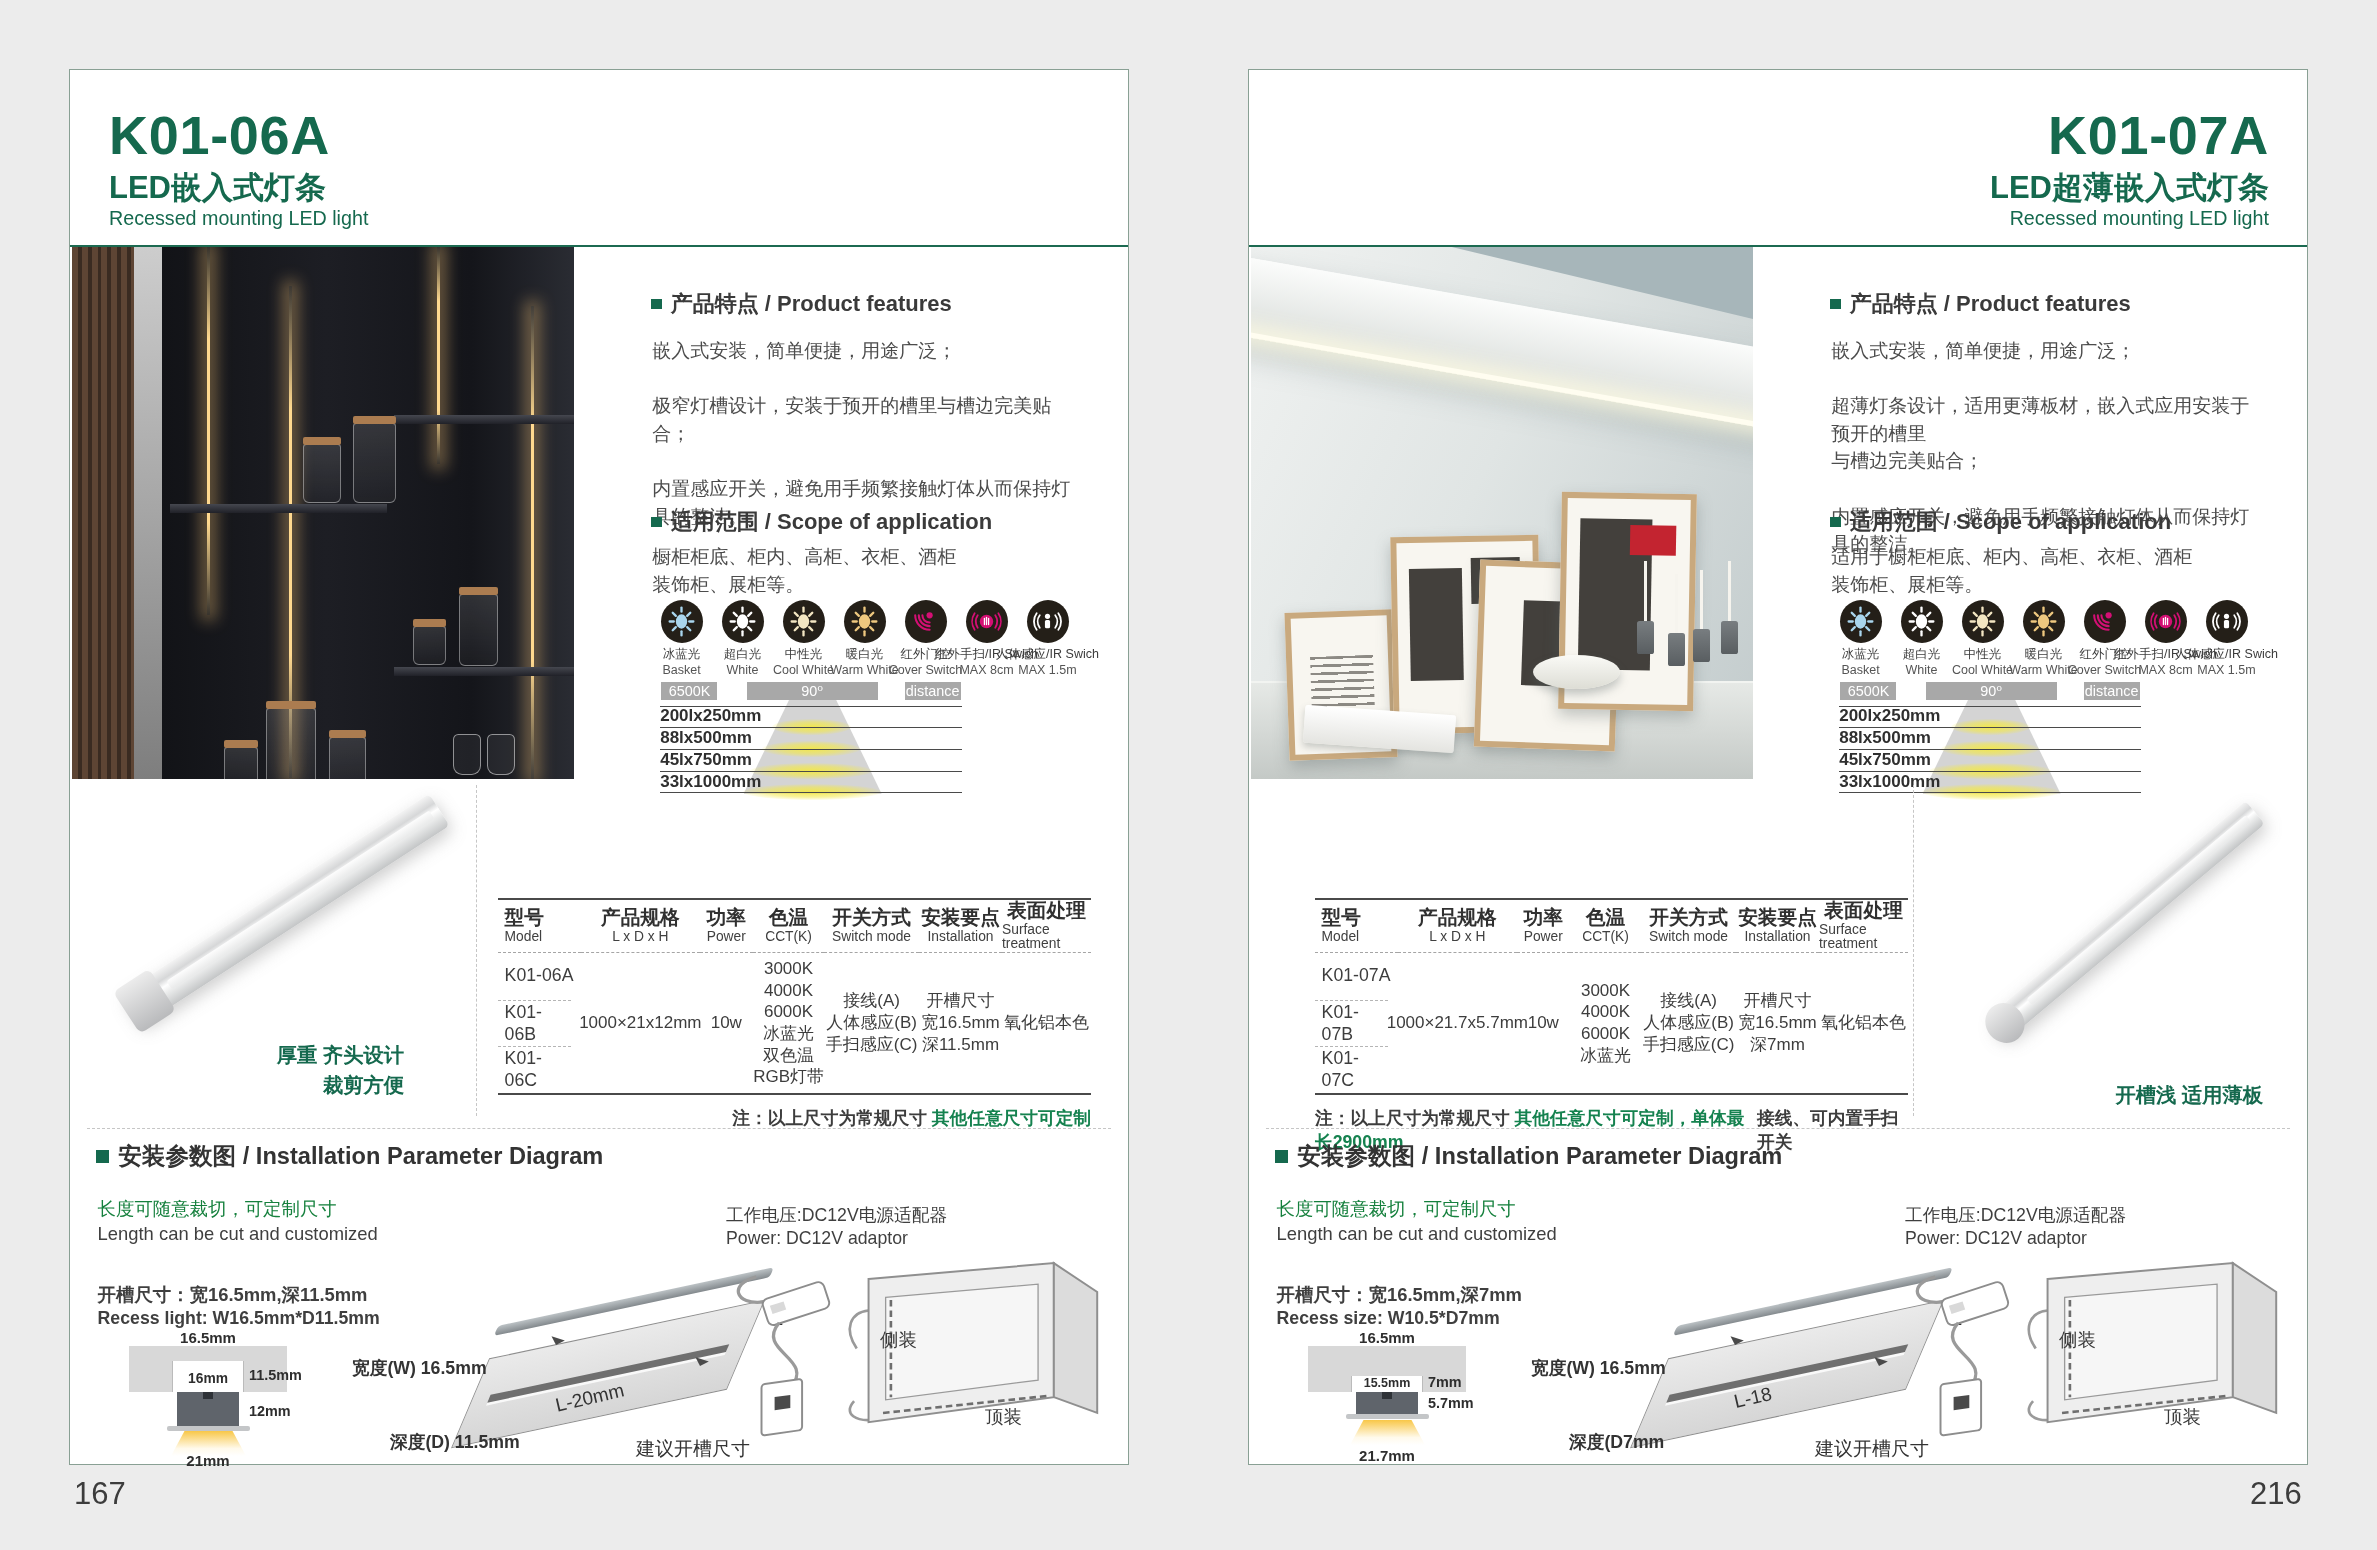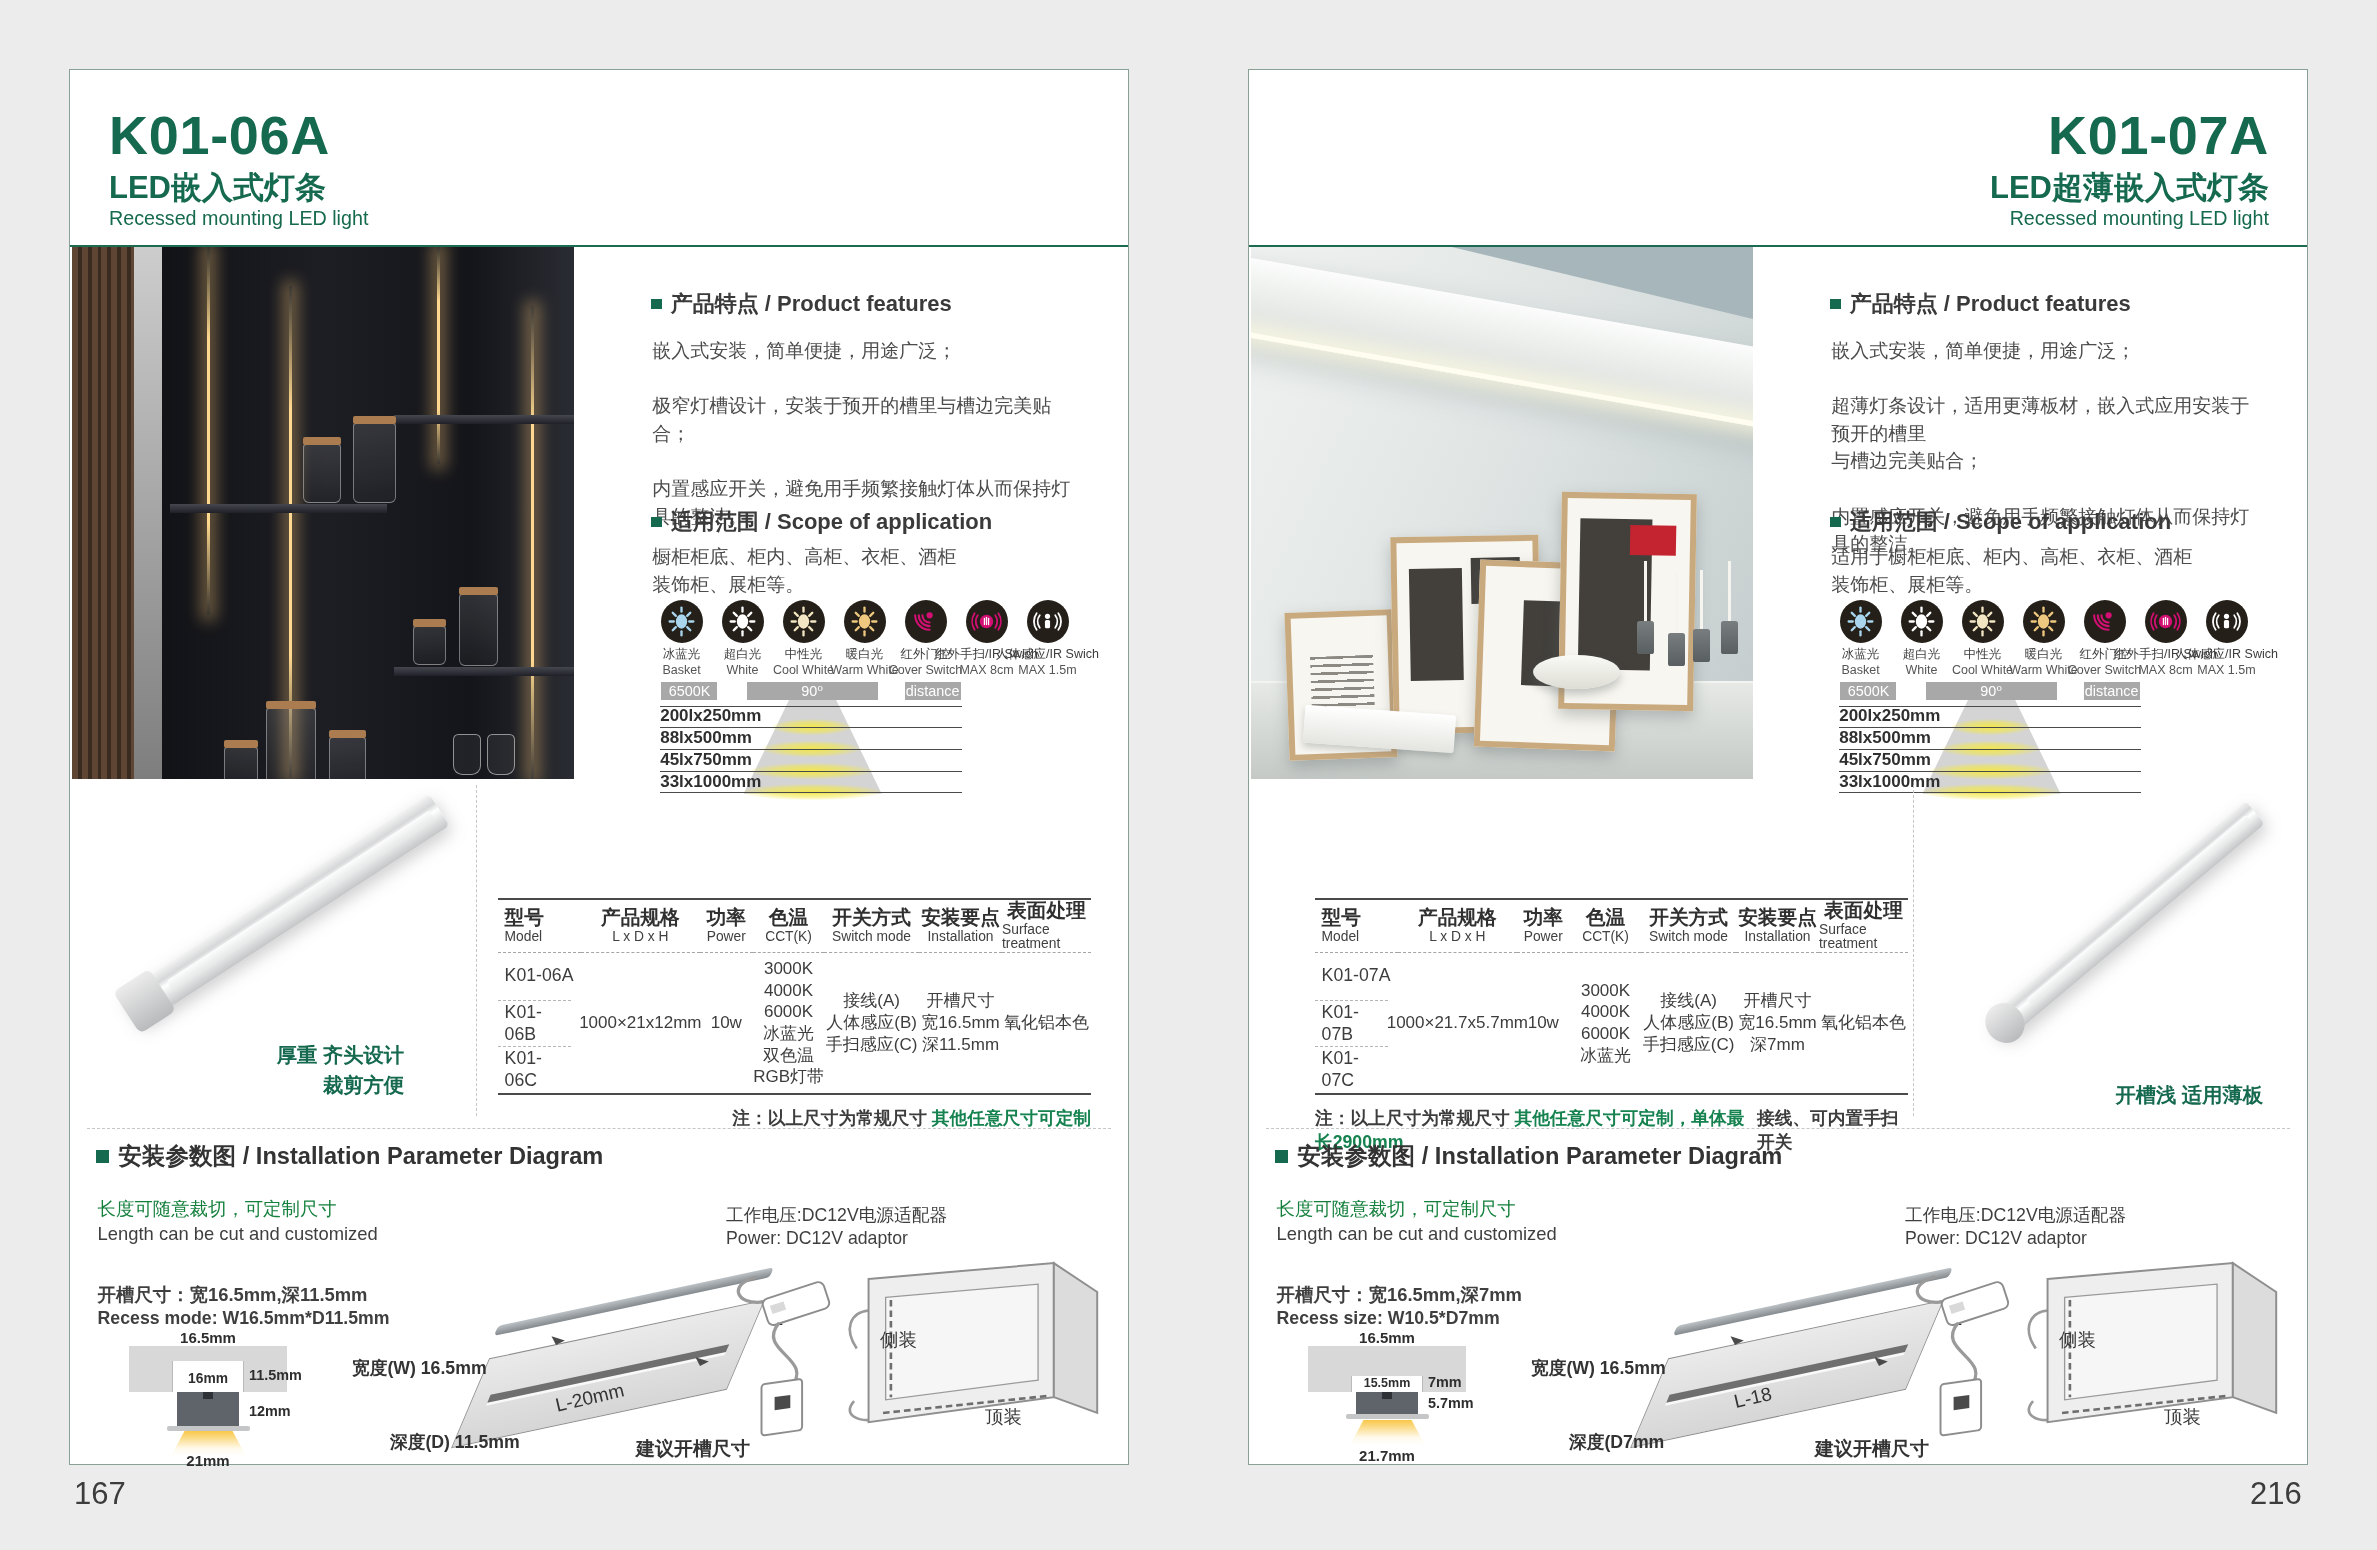--- a/index.html
+++ b/index.html
@@ -156,21 +156,21 @@
   .x2 .cx-flg{top:118px}
 
   .board3d{position:absolute;left:282px;top:1226px;width:459px;height:165px;color:#333}
   .b3-plane{position:absolute;left:115px;top:38px;width:282px;height:80px;background:linear-gradient(180deg,#eaeaea,#d6d6d6);border:1.3px solid #8f8f8f;transform:rotate(-12deg) skewX(-35deg)}
   .b3-slot{position:absolute;left:18.4px;right:18.4px;top:35px;height:6.6px;background:#6f6f6f;box-shadow:0 2.6px 0 rgba(255,255,255,.8)}
   .b3-stick{position:absolute;left:141px;top:1.3px;width:282px;height:8.5px;background:linear-gradient(180deg,#bcc2c5,#83898d);border-radius:3.9px;transform:rotate(-12deg) skewX(-35deg)}
   .b3-L{position:absolute;left:420px;top:10.5px;font-size:19.7px}
   .b3-w{position:absolute;left:0;top:60px;font-size:17.7px;font-weight:700}
   .b3-cut{position:absolute;left:203px;top:91px;font-size:19px;transform:rotate(-13deg)}
   .b3-d{position:absolute;left:38px;top:134px;font-size:17.7px;font-weight:700}
-  .b3-cap{position:absolute;left:284px;top:140px;font-size:19px;font-weight:700}
+  .b3-cap{position:absolute;left:284px;top:140px;font-size:19px;font-weight:400}
   .arrow{position:absolute;width:0;height:0;border:7.2px solid transparent;border-top-color:#4a4a4a}
   .ar1{left:197px;top:42px;transform:rotate(18deg)}
   .ar2{left:341px;top:63px;transform:rotate(18deg)}
 
   .power-zh{position:absolute;left:656px;top:1133px;font-size:17.7px;color:#3f3f3f}
   .power-en{position:absolute;left:656px;top:1158px;font-size:17.7px;color:#3f3f3f}
   .adaptor{position:absolute;left:647px;top:1195px;width:144px;height:177px}
   .cabinet{position:absolute;left:767px;top:1180px;width:276px;height:205px}
   .cab-lab{position:absolute;font-size:18.4px;color:#3a3a3a}
   .lab-side{left:43px;top:77px}
@@ -493,21 +493,21 @@
 
   <div class="hdash"></div>
 
   <div class="inst-title">
     <span class="bullet"></span>
     <span>安装参数图 / Installation Parameter Diagram</span>
   </div>
   <div class="cut-zh">长度可随意裁切，可定制尺寸</div>
   <div class="cut-en">Length can be cut and customized</div>
   <div class="recess-zh">开槽尺寸：宽16.5mm,深11.5mm</div>
-  <div class="recess-en">Recess mode: W16.5mm*D11.5mm</div>
+  <div class="recess-en">Recess light: W16.5mm*D11.5mm</div>
 
   <div class="cross-wrap x1">
     <div class="cx-top">16.5mm</div>
     <div class="cx-board"></div>
     <div class="cx-notch"></div>
     <div class="cx-inner">16mm</div>
     <div class="cx-depth">11.5mm</div>
     <div class="cx-lamp">
         <div class="cx-sensor"></div>
       </div>

